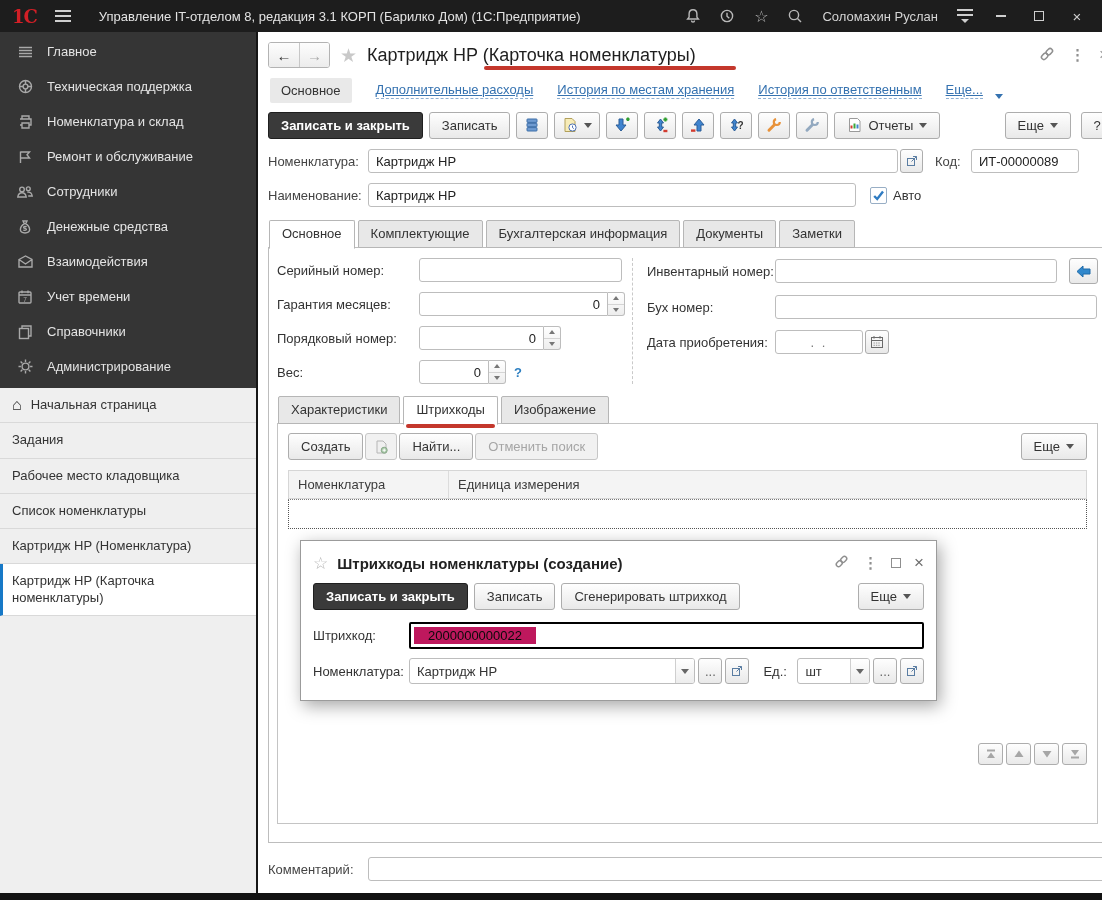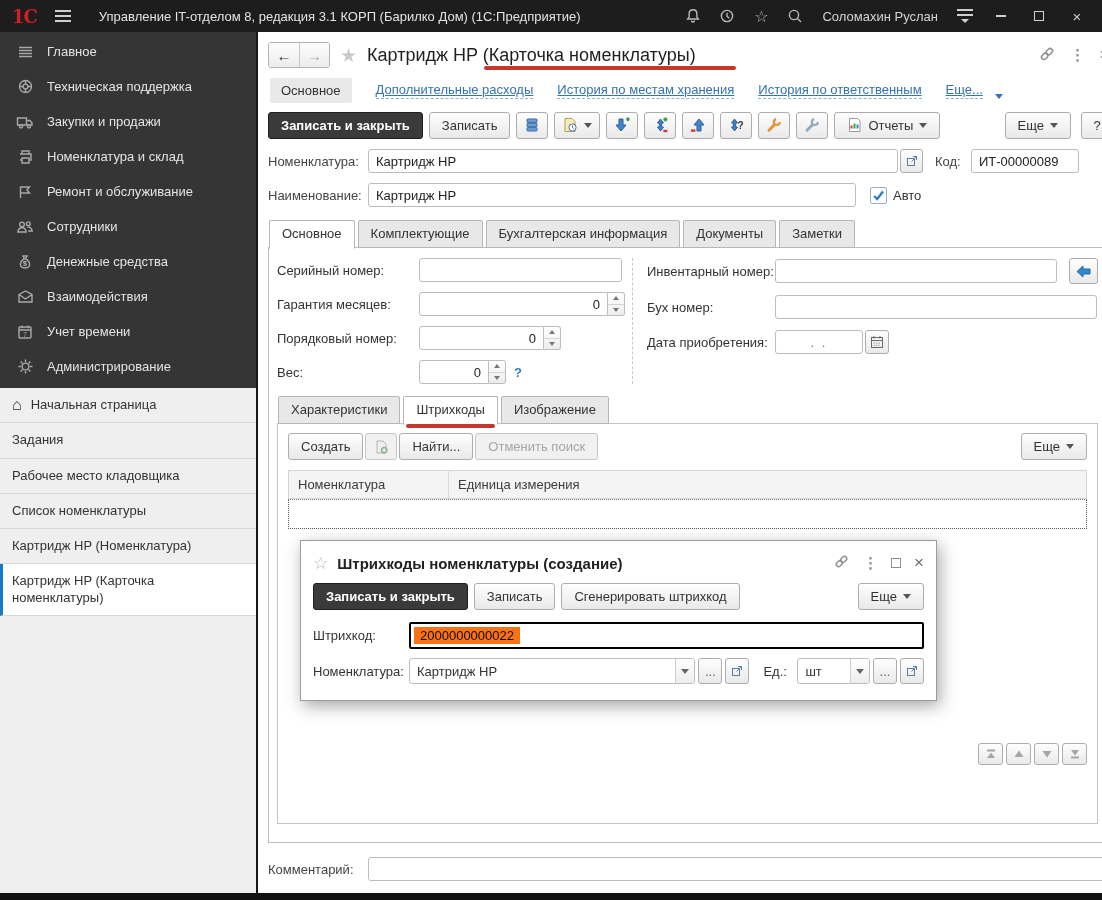--- a/index.html
+++ b/index.html
@@ -134,21 +134,21 @@
            box-shadow:3px 5px 16px rgba(0,0,0,.35); z-index:10; padding:6px 12px 14px; }
   .m-title { display:flex; align-items:center; gap:9px; height:32px; }
   .m-star { color:#b8b8b8; font-size:17px; }
   .m-cap { font-size:15px; font-weight:bold; color:#222; }
   .m-acts { margin-left:auto; display:flex; align-items:center; gap:13px; }
   .m-acts svg { stroke:#8f8f8f; fill:none; stroke-width:1.5; }
   .m-btnrow { display:flex; align-items:center; gap:6px; margin:4px 0 12px; }
   .m-frow { display:flex; align-items:center; margin-bottom:9px; }
   .m-lab { width:96px; flex:none; }
   .barcode { flex:1; height:27px; border:2px solid #000; border-radius:2px; display:flex; align-items:center; padding:0 3px; }
-  .sel { background:#f97316; color:#0a0a0a; padding:1px 6px; }
+  .sel { background:#be185d; color:#0a0a0a; padding:1px 14px; }
   .combo { display:flex; align-items:stretch; height:26px; border:1px solid #bdbdbd; border-radius:3px; overflow:hidden; background:#fff; }
   .ctext { flex:1; display:flex; align-items:center; padding:0 7px; }
   .cdrop { width:19px; flex:none; border-left:1px solid #cfcfcf; background:linear-gradient(#fff,#ededed);
            display:flex; align-items:center; justify-content:center; cursor:pointer; }
   .cdrop .car { margin:0; border-top-color:#666; }
   .btn-sm { width:24px; height:26px; padding:0; margin-left:3px; flex:none; color:#666; }
 </style>
 </head>
 <body>
 
@@ -215,30 +215,20 @@
               <svg width="17" height="17" viewBox="0 0 17 17">
                 <circle cx="8.5" cy="8.5" r="6"></circle>
                 <circle cx="8.5" cy="8.5" r="2.4"></circle>
                 <path d="M8.5 2.5v3.6M8.5 10.9v3.6M2.5 8.5h3.6M10.9 8.5h3.6"></path>
               </svg>
             </span>
           <span>Техническая поддержка</span>
         </div>
         <div class="nd-item">
           <span class="nd-ic">
-              <svg width="18" height="16" viewBox="0 0 18 16">
-                <path d="M1.5 4h9v7h-9zM10.5 6.5h3.5l2 2.5v2h-5.5z"></path>
-                <circle cx="5" cy="12.4" r="1.5"></circle>
-                <circle cx="13" cy="12.4" r="1.5"></circle>
-              </svg>
-            </span>
-          <span>Закупки и продажи</span>
-        </div>
-        <div class="nd-item">
-          <span class="nd-ic">
               <svg width="17" height="16" viewBox="0 0 17 16">
                 <path d="M5 5V2h7v3M3 5h11v6h-2M5 9h7v5H5zM3 11h2M12 11h2"></path>
               </svg>
             </span>
           <span>Номенклатура и склад</span>
         </div>
         <div class="nd-item">
           <span class="nd-ic">
               <svg width="17" height="16" viewBox="0 0 17 16">
                 <path d="M3.5 14V2.5M3.5 3h9l-2.5 2.8L12.5 9h-9"></path>
@@ -276,20 +266,29 @@
         </div>
         <div class="nd-item">
           <span class="nd-ic">
               <svg width="16" height="16" viewBox="0 0 16 16">
                 <rect x="2" y="3" width="12" height="11" rx="1"></rect>
                 <path d="M2 6h12M5 1.6v2.6M11 1.6v2.6"></path>
                 <text x="8" y="12.5" text-anchor="middle" font-size="6.5" fill="#a9a9a9" stroke="none" font-family="Liberation Sans">7</text>
               </svg>
             </span>
           <span>Учет времени</span>
+        </div>
+        <div class="nd-item">
+          <span class="nd-ic">
+              <svg width="16" height="16" viewBox="0 0 16 16">
+                <rect x="2.5" y="4.5" width="9" height="10"></rect>
+                <path d="M5 4.5V2h9v10h-2.5"></path>
+              </svg>
+            </span>
+          <span>Справочники</span>
         </div>
         <div class="nd-item">
           <span class="nd-ic">
               <svg width="17" height="17" viewBox="0 0 17 17">
                 <circle cx="8.5" cy="8.5" r="3.4"></circle>
                 <path d="M8.5 1.5v2.4M8.5 13.1v2.4M1.5 8.5h2.4M13.1 8.5h2.4M3.6 3.6l1.7 1.7M11.7 11.7l1.7 1.7M13.4 3.6l-1.7 1.7M5.3 11.7l-1.7 1.7"></path>
               </svg>
             </span>
           <span>Администрирование</span>
         </div>

